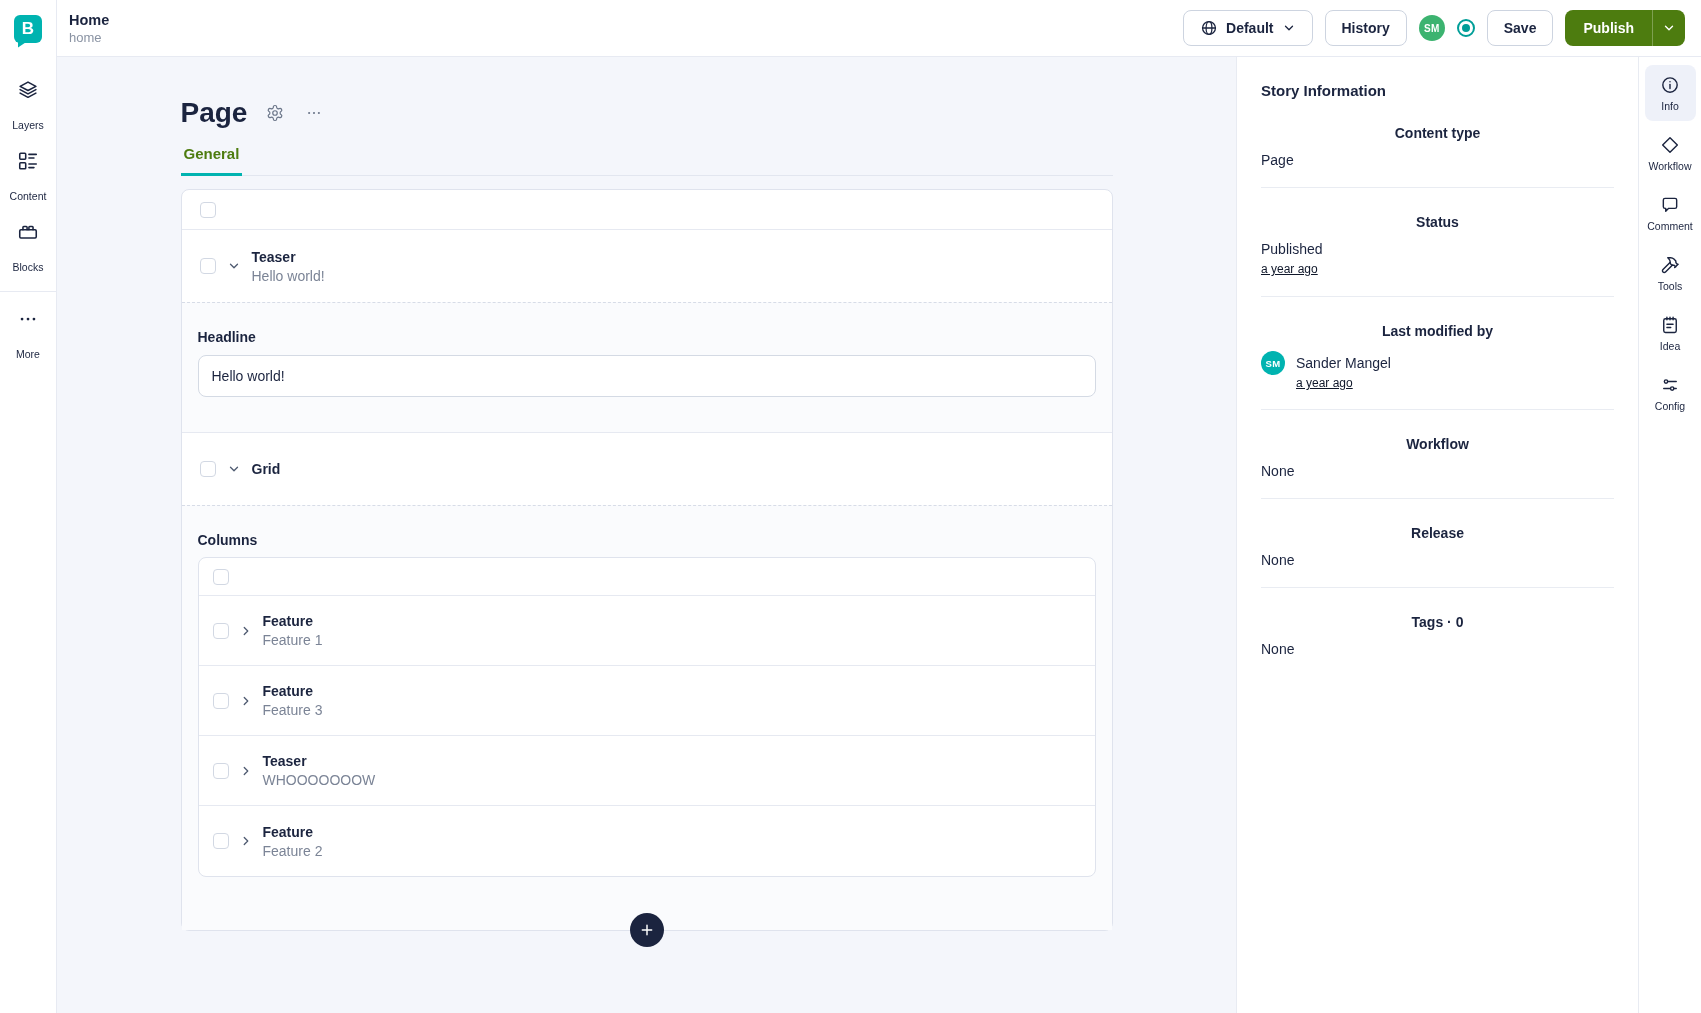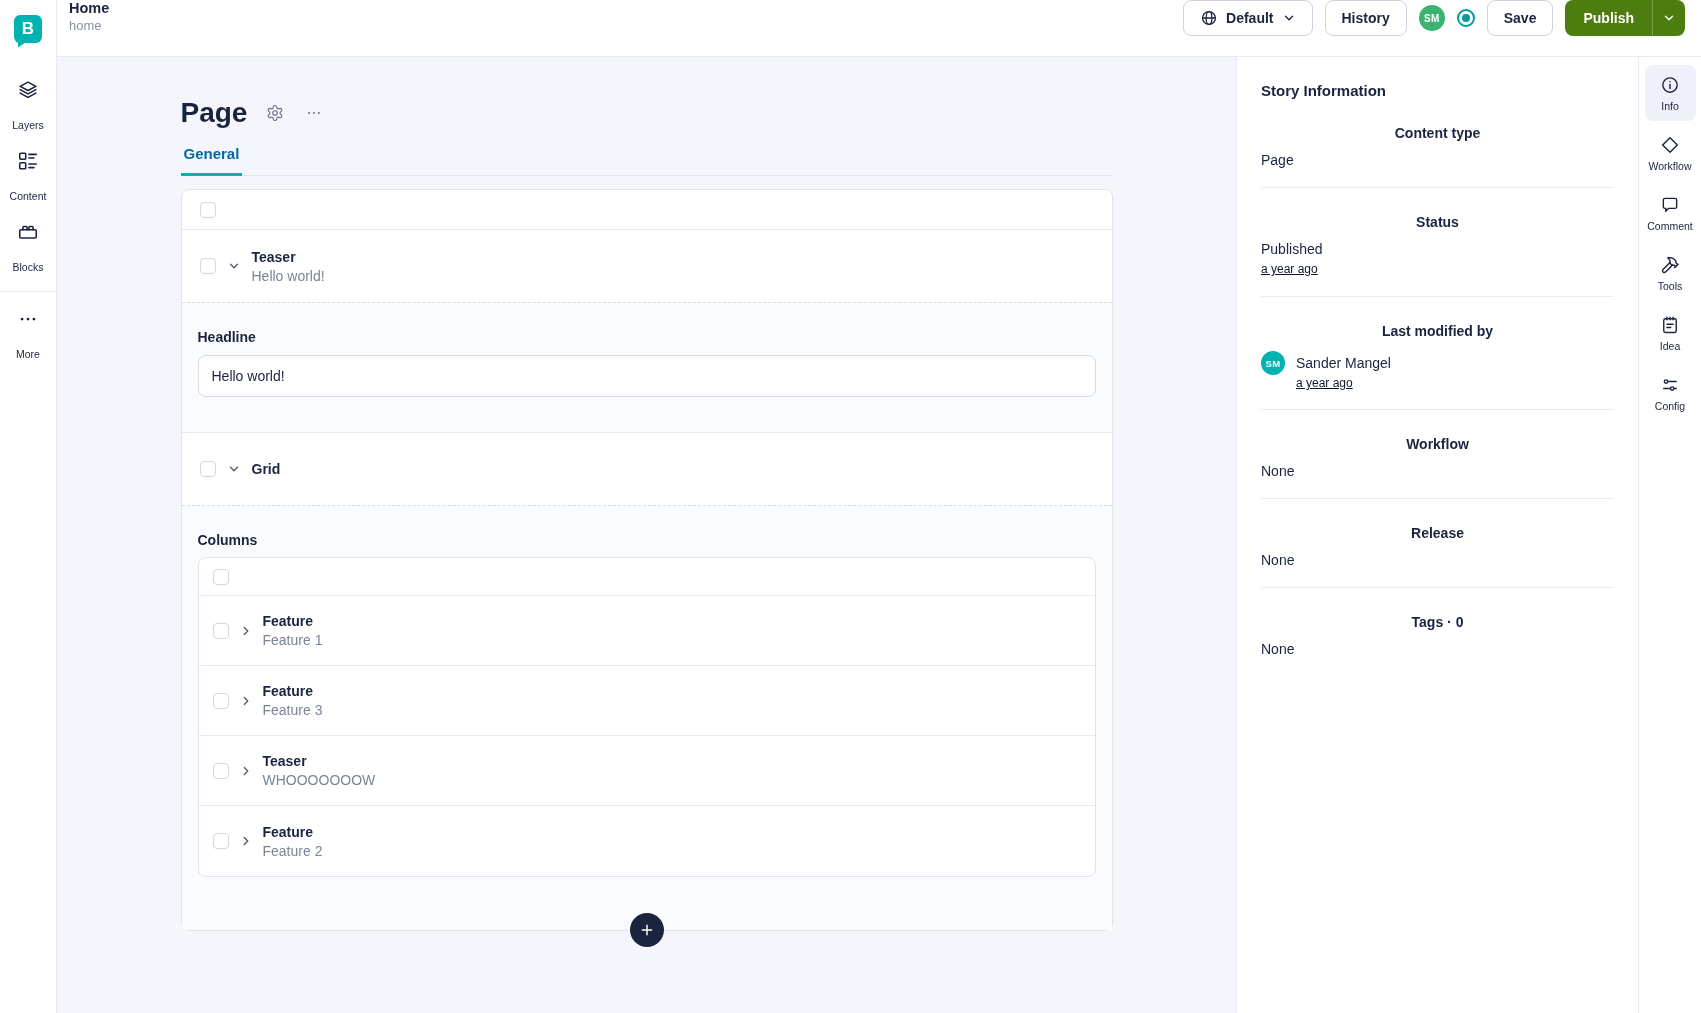--- a/index.html
+++ b/index.html
@@ -22,21 +22,21 @@
   .rail-nav { width:100%; display:flex; flex-direction:column; align-items:center; padding-top:12px; }
   .rail-item { width:100%; display:flex; flex-direction:column; align-items:center; gap:18px;
                padding:10px 0 9px; cursor:pointer; background:none; border:none; color:#1b243f; }
   .rail-item svg { width:22px; height:22px; }
   .rail-label { font-size:10.5px; color:#1b243f; font-family:inherit; }
   .rail-divider { width:100%; height:1px; background:#e7eaf2; margin:9px 0 6px; }
 
   
   .main-col { flex:1; display:flex; flex-direction:column; min-width:0; }
   .top-bar { height:57px; min-height:57px; background:#fff; border-bottom:1px solid #e7eaf2;
-             display:flex; align-items:flex-start; padding:0 16px 0 12px; }
+             display:flex; align-items:center; padding:0 16px 0 12px; }
   .story-heading { display:flex; flex-direction:column; gap:2px; }
   .story-title { font-size:14.5px; font-weight:bold; }
   .story-slug { font-size:13px; color:#8a93a3; }
   .top-actions { margin-left:auto; display:flex; align-items:center; gap:12px; }
   .btn { height:36px; display:inline-flex; align-items:center; gap:8px; padding:0 16px;
          border:1px solid #cdd4e0; border-radius:8px; background:#fff; font-size:14px;
          font-weight:600; color:#1b243f; font-family:inherit; cursor:pointer; }
   .avatar { width:26px; height:26px; border-radius:50%; background:#3cb370; color:#fff;
             font-size:10px; font-weight:bold; display:flex; align-items:center; justify-content:center;
             border:none; cursor:pointer; letter-spacing:.3px; flex:none; }
@@ -53,21 +53,21 @@
   .content-row { flex:1; display:flex; min-height:0; }
   .editor { width:1179px; min-width:1179px; background:#f4f6fb; padding-top:40px; overflow:hidden; }
   .editor-col { width:932px; margin:0 auto; }
   .page-head { display:flex; align-items:center; gap:17px; }
   .page-title { font-size:28px; font-weight:bold; }
   .icon-btn { background:none; border:none; cursor:pointer; display:flex; align-items:center;
               color:#6b7689; padding:2px; }
   .tabs { display:flex; border-bottom:1px solid #e2e6ef; margin-top:16px; }
   .tab { font-size:15px; font-weight:600; padding:0 3px 11px; border-bottom:3px solid transparent;
          margin-bottom:-1px; cursor:pointer; background:none; border-top:none; border-left:none;
-         border-right:none; color:#0369a1; font-family:inherit; }
+         border-right:none; color:#4d7c0f; font-family:inherit; }
   .tab.active { border-bottom:3px solid #00b3b0; }
   .field-label { font-size:14px; font-weight:600; margin-top:33px; }
 
   .block-card { margin-top:13px; background:#fff; border:1px solid #dfe3ed; border-radius:8px;
                 position:relative; }
   .card-top-row { height:40px; display:flex; align-items:center; padding:0 18px;
                   border-bottom:1px solid #e6e9f1; }
   .checkbox { width:16px; height:16px; border:1.5px solid #d2d8e3; border-radius:4px; background:#fff;
               flex:none; cursor:pointer; appearance:none; }
   .block-row { display:flex; align-items:center; gap:11px; padding:0 18px; height:72px; cursor:pointer; }

